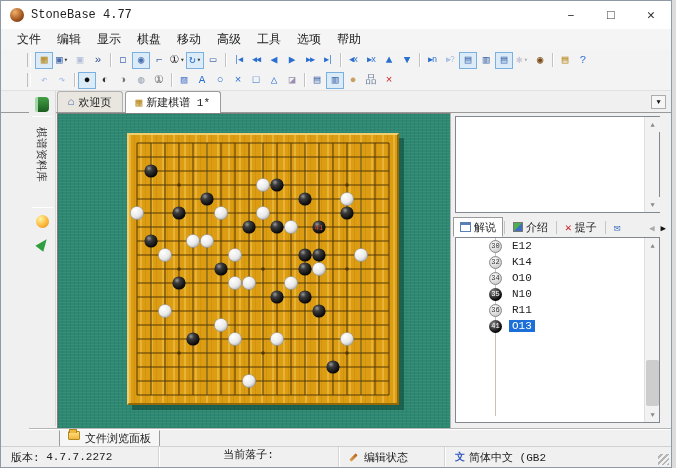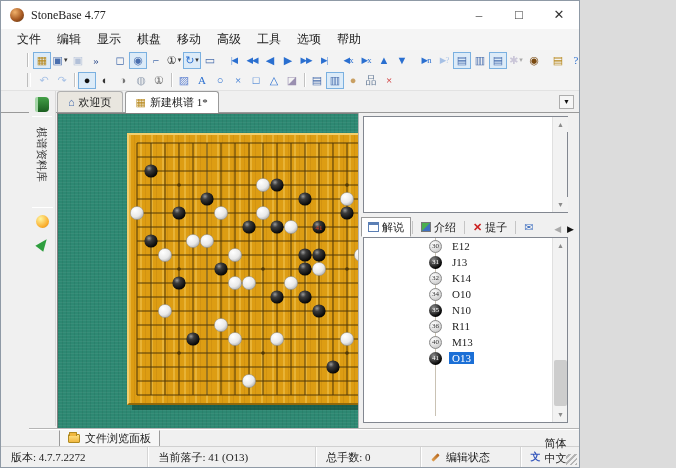--- a/index.html
+++ b/index.html
@@ -1,18 +1,18 @@
 <!DOCTYPE html>
 <html><head>
 <meta charset="utf-8">
 <style>
   * { margin:0; padding:0; box-sizing:border-box; }
   html,body { background:#dcdcdc; }
-  .window{position:relative;width:580px;height:468px;background:#f0f0f0;border:1px solid #8f9aa6;
-    font-family:Liberation Serif, serif;font-size:12px;color:#222;overflow:hidden;}
+  .window{position:relative;width:672px;height:468px;background:#f0f0f0;border:1px solid #8f9aa6;
+    font-family:Liberation Mono, monospace;font-size:12px;color:#222;overflow:hidden;}
   
   .titlebar{position:absolute;left:0;top:0;right:0;height:28px;background:#ffffff;display:flex;align-items:center;}
   .app-icon{width:14px;height:14px;border-radius:50%;margin:0 7px 0 9px;
     background:radial-gradient(circle at 35% 30%,#f0b06a,#a85a22 55%,#5a2e0e 95%);}
   .title-text{font-size:12px;}
   .win-controls{margin-left:auto;display:flex;height:100%;}
   .win-btn{width:40px;display:flex;align-items:center;justify-content:center;font-size:13px;color:#333;}
   
   .menubar{position:absolute;left:0;top:28px;right:0;height:21px;background:#f5f5f5;display:flex;align-items:center;padding-left:8px;}
   .menu-item{padding:2px 8px;cursor:default;}
@@ -77,43 +77,43 @@
   .rp-sep{width:1px;height:13px;background:#c5c5c5;margin:0 1px 3px;}
   .rp-arrows{margin-left:auto;display:flex;align-items:center;padding-bottom:3px;}
   .rp-arrow{font-size:9px;padding:0 3px;color:#111;}
   .rp-arrow.dim{color:#aaa;}
   .ic-note{display:inline-block;width:11px;height:10px;background:#fff;border:1px solid #5b7fb5;border-top:3px solid #5b7fb5;}
   .ic-info{display:inline-block;width:10px;height:10px;background:linear-gradient(135deg,#4caf50 45%,#3f6fc0 55%);border:1px solid #777;}
   .ic-capture{color:#cc2222;font-weight:bold;font-size:11px;}
   .ic-mail{color:#3f6fc0;font-size:11px;}
   
   .move-list{position:absolute;left:4px;top:124px;width:205px;height:186px;background:#fff;border:1px solid #828790;overflow:hidden;}
-  .ml-inner{position:absolute;left:0;top:0;right:15px;bottom:0;overflow:hidden;margin-left:32px;}
+  .ml-inner{position:absolute;left:0;top:0;right:15px;bottom:0;overflow:hidden;}
   .tree-line{position:absolute;left:39px;top:-8px;bottom:6px;width:1px;background:#c9c2b4;}
   .ml-row{position:relative;height:16px;display:flex;align-items:center;}
   .ml-row:first-child{margin-top:-8px;}
   .ml-stone{position:relative;left:33px;width:13px;height:13px;border-radius:50%;display:flex;align-items:center;justify-content:center;
     font-size:7px;flex:none;}
   .ml-stone.b{background:radial-gradient(circle at 35% 30%,#8a8a8a,#000 72%);color:#fff;}
   .ml-stone.w{background:radial-gradient(circle at 35% 30%,#fff,#d2d2d2 70%,#a8a8a8);border:1px solid #8a8a8a;color:#333;}
   .ml-coord{margin-left:40px;font-size:11px;padding:0 3px;}
   .ml-row.selected .ml-coord{background:#1b6fd6;color:#fff;}
   
   .bottom-divider{position:absolute;left:28px;right:0;top:427px;height:2px;border-top:1px solid #b5b5b5;border-bottom:1px solid #fff;}
-  .bottom-tab{position:absolute;left:58px;top:429px;height:17px;display:flex;align-items:center;padding:0 8px;
+  .bottom-tab{position:absolute;left:58px;top:429px;height:17px;display:flex;padding:0 8px;
     background:#f6f6f6;border:1px solid #9a9a9a;border-top-color:#f6f6f6;font-size:11px;}
   .ic-folder{width:12px;height:9px;background:linear-gradient(#ffe082,#f0b73f);border:1px solid #b08a20;border-radius:1px;
     position:relative;margin-right:5px;}
   .ic-folder::before{content:"";position:absolute;left:0;top:-3px;width:6px;height:3px;background:#f0b73f;
     border:1px solid #b08a20;border-bottom:none;border-radius:1px 1px 0 0;}
   
   .statusbar{position:absolute;left:0;right:0;bottom:0;height:21px;border-top:1px solid #d0d0d0;background:#f0f0f0;
     display:flex;align-items:center;font-size:11px;color:#222;}
   .status-seg{height:100%;display:flex;align-items:center;padding:0 10px;border-right:1px solid #d5d5d5;box-shadow:1px 0 0 #fff;}
-  .seg1{width:158px;} .seg2{width:180px;} .seg3{width:112px;} .seg4{width:106px;} .seg5{flex:1;border-right:none;position:relative;}
+  .seg1{width:158px;} .seg2{width:180px;flex-direction:column;} .seg3{width:112px;} .seg4{width:106px;} .seg5{flex:1;border-right:none;position:relative;}
   .ic-pencil{width:9px;height:3px;background:linear-gradient(90deg,#e0a050,#b5651d);transform:rotate(-45deg);margin-right:6px;border-radius:1px;}
   .ic-lang{color:#3355bb;font-size:10px;margin-right:4px;font-weight:bold;}
   .resize-grip{position:absolute;right:2px;bottom:2px;width:11px;height:11px;
     background:repeating-linear-gradient(135deg,transparent 0 2px,#b5b5b5 2px 4px);}
 </style>
 </head>
 <body>
 
 <div class="window">
 
@@ -476,43 +476,35 @@
         </span>
       </div>
     <div class="move-list">
       <div class="ml-inner" id="ml-inner">
         <div class="tree-line"></div>
       <div class="ml-row">
             <span class="ml-stone w">30</span>
             <span class="ml-coord">E12</span>
           </div>
           <div class="ml-row">
-            <span class="ml-stone b">31</span>
-            <span class="ml-coord">J13</span>
-          </div>
-          <div class="ml-row">
             <span class="ml-stone w">32</span>
             <span class="ml-coord">K14</span>
           </div>
           <div class="ml-row">
             <span class="ml-stone w">34</span>
             <span class="ml-coord">O10</span>
           </div>
           <div class="ml-row">
             <span class="ml-stone b">35</span>
             <span class="ml-coord">N10</span>
           </div>
           <div class="ml-row">
             <span class="ml-stone w">36</span>
             <span class="ml-coord">R11</span>
           </div>
-          <div class="ml-row">
-            <span class="ml-stone w">40</span>
-            <span class="ml-coord">M13</span>
-          </div>
           <div class="ml-row selected">
             <span class="ml-stone b">41</span>
             <span class="ml-coord">O13</span>
           </div>
         </div>
       <div class="sb-col">
         <span class="sb-arrow sb-up">▲</span>
         <span class="sb-arrow sb-down">▼</span>
         <span class="sb-thumb" style="top:122px;height:46px;"></span>
       </div>
@@ -525,23 +517,20 @@
     <span>文件浏览面板</span>
   </div>
 
   <div class="statusbar">
     <div class="status-seg seg1">
       <span>版本:</span>&nbsp;<span>4.7.7.2272</span>
     </div>
     <div class="status-seg seg2">
       <span>当前落子:</span>&nbsp;<span>41 (O13)</span>
     </div>
-    <div class="status-seg seg3">
-      <span>总手数:</span>&nbsp;<span>0</span>
-    </div>
     <div class="status-seg seg4">
       <span class="ic-pencil"></span>
       <span>编辑状态</span>
     </div>
     <div class="status-seg seg5">
       <span class="ic-lang">文</span>
       <span>简体中文 (GB2</span>
       <span class="resize-grip"></span>
     </div>
   </div>

